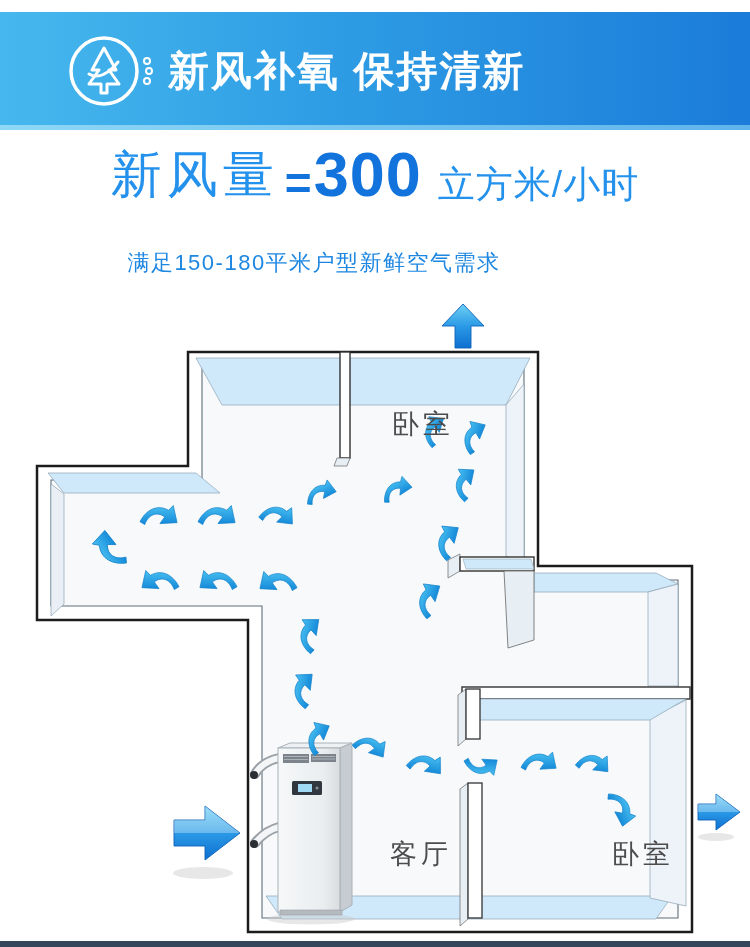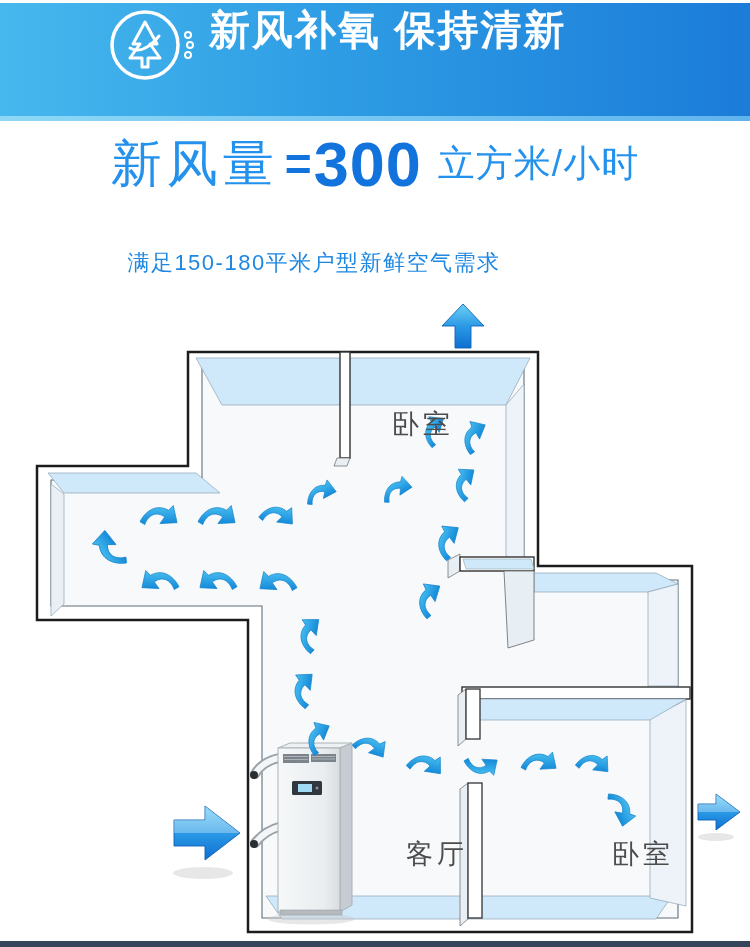--- a/index.html
+++ b/index.html
@@ -2,54 +2,54 @@
 <html><head>
 <meta charset="utf-8">
 <style>
   html,body{margin:0;padding:0;}
   body{
     width:750px;height:947px;position:relative;background:#ffffff;overflow:hidden;
     font-family:"Liberation Sans","DejaVu Sans",sans-serif;
   }
   
   .banner{
-    position:absolute;top:3px;left:0;width:750px;height:118px;
+    position:absolute;top:12px;left:0;width:750px;height:118px;
     background:linear-gradient(90deg,#47b8ee 0%,#2e9ce4 45%,#1b7cd9 100%);
-    display:flex;padding-left:109px;box-sizing:border-box;
+    display:flex;align-items:center;padding-left:68px;box-sizing:border-box;
   }
   .banner::after{
     content:"";position:absolute;left:0;bottom:0;width:100%;height:5px;
     background:linear-gradient(90deg,#8ed8f6,#5fb4ec);
   }
   .banner-title{
     color:#ffffff;font-size:41px;font-weight:bold;letter-spacing:2px;white-space:nowrap;
   }
   .banner-icon{width:100px;height:84px;flex:0 0 auto;}
   
   .headline{
     position:absolute;top:118px;left:0;width:750px;height:92px;
-    display:flex;align-items:center;justify-content:center;white-space:nowrap;
+    display:flex;align-items:flex-end;justify-content:center;white-space:nowrap;
   }
   .hl-prefix{font-size:51px;color:#2492ec;letter-spacing:5px;}
   .hl-eq{font-size:46px;font-weight:bold;color:#1273dc;margin:0 2px 0 6px;}
   .hl-value{font-size:63px;font-weight:bold;color:#1273dc;letter-spacing:1px;}
   .hl-unit{font-size:37px;color:#2492ec;margin-left:16px;letter-spacing:1px;}
   
   .subtitle{
     position:absolute;top:248px;left:0;width:628px;text-align:center;
     font-size:22px;color:#1e87e2;letter-spacing:1.5px;
   }
   
   .plan{position:absolute;top:288px;left:0;width:750px;height:659px;}
   .plan svg{position:absolute;top:0;left:0;}
   .room-label{
     position:absolute;font-size:27px;color:#4c4c4c;letter-spacing:4px;white-space:nowrap;padding-left:40px;
   }
   .lbl-bedroom-top{left:352px;top:118px;}
-  .lbl-living{left:366px;top:548px;}
+  .lbl-living{left:350px;top:548px;}
   .lbl-bedroom-right{left:572px;top:548px;}
 </style>
 </head>
 <body>
 
 <div class="banner">
   <svg class="banner-icon" viewBox="-36 -42 100 84">
     <circle cx="0" cy="0" r="33" fill="none" stroke="#ffffff" stroke-width="3.5"></circle>
     <path d="M0,-23 L12,-1 L5,-1 L15,13 L3,13 L3,22 L-3,22 L-3,13 L-15,13 L-5,-1 L-12,-1 Z" fill="none" stroke="#ffffff" stroke-width="3" stroke-linejoin="round"></path>
     <path d="M-15,3 C-5,9 6,1 14,-9" fill="none" stroke="#ffffff" stroke-width="3" stroke-linecap="round"></path>

